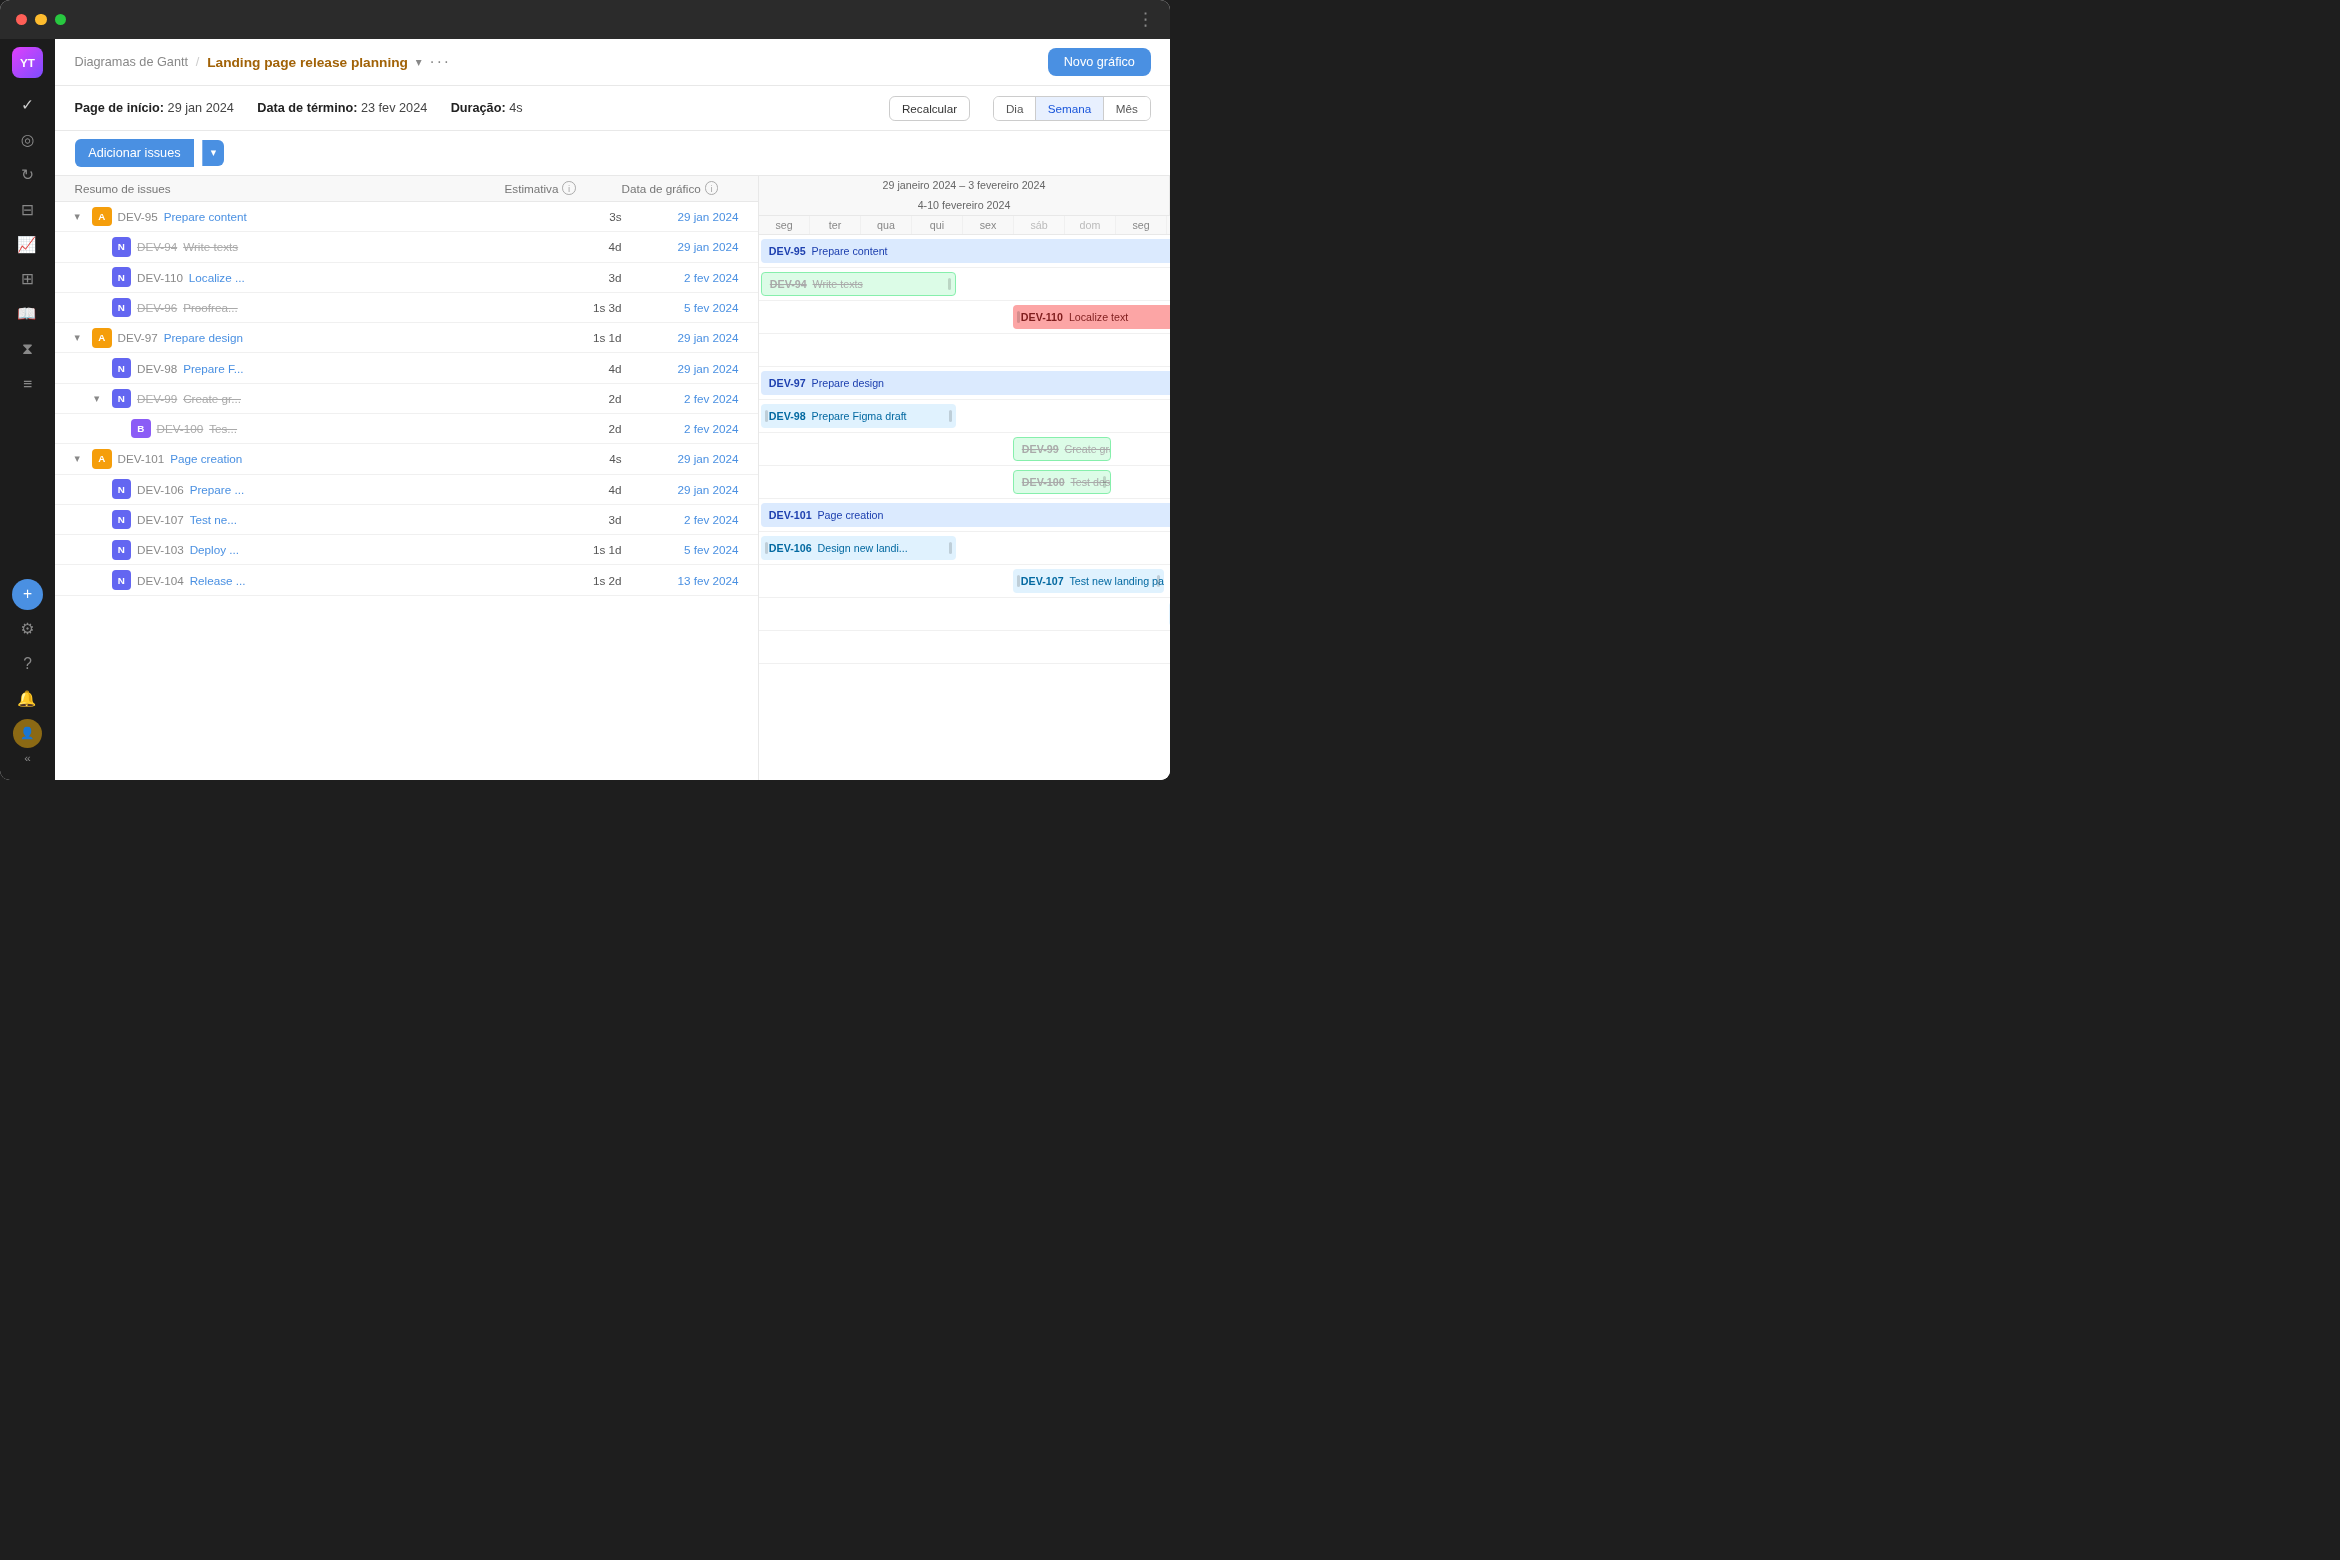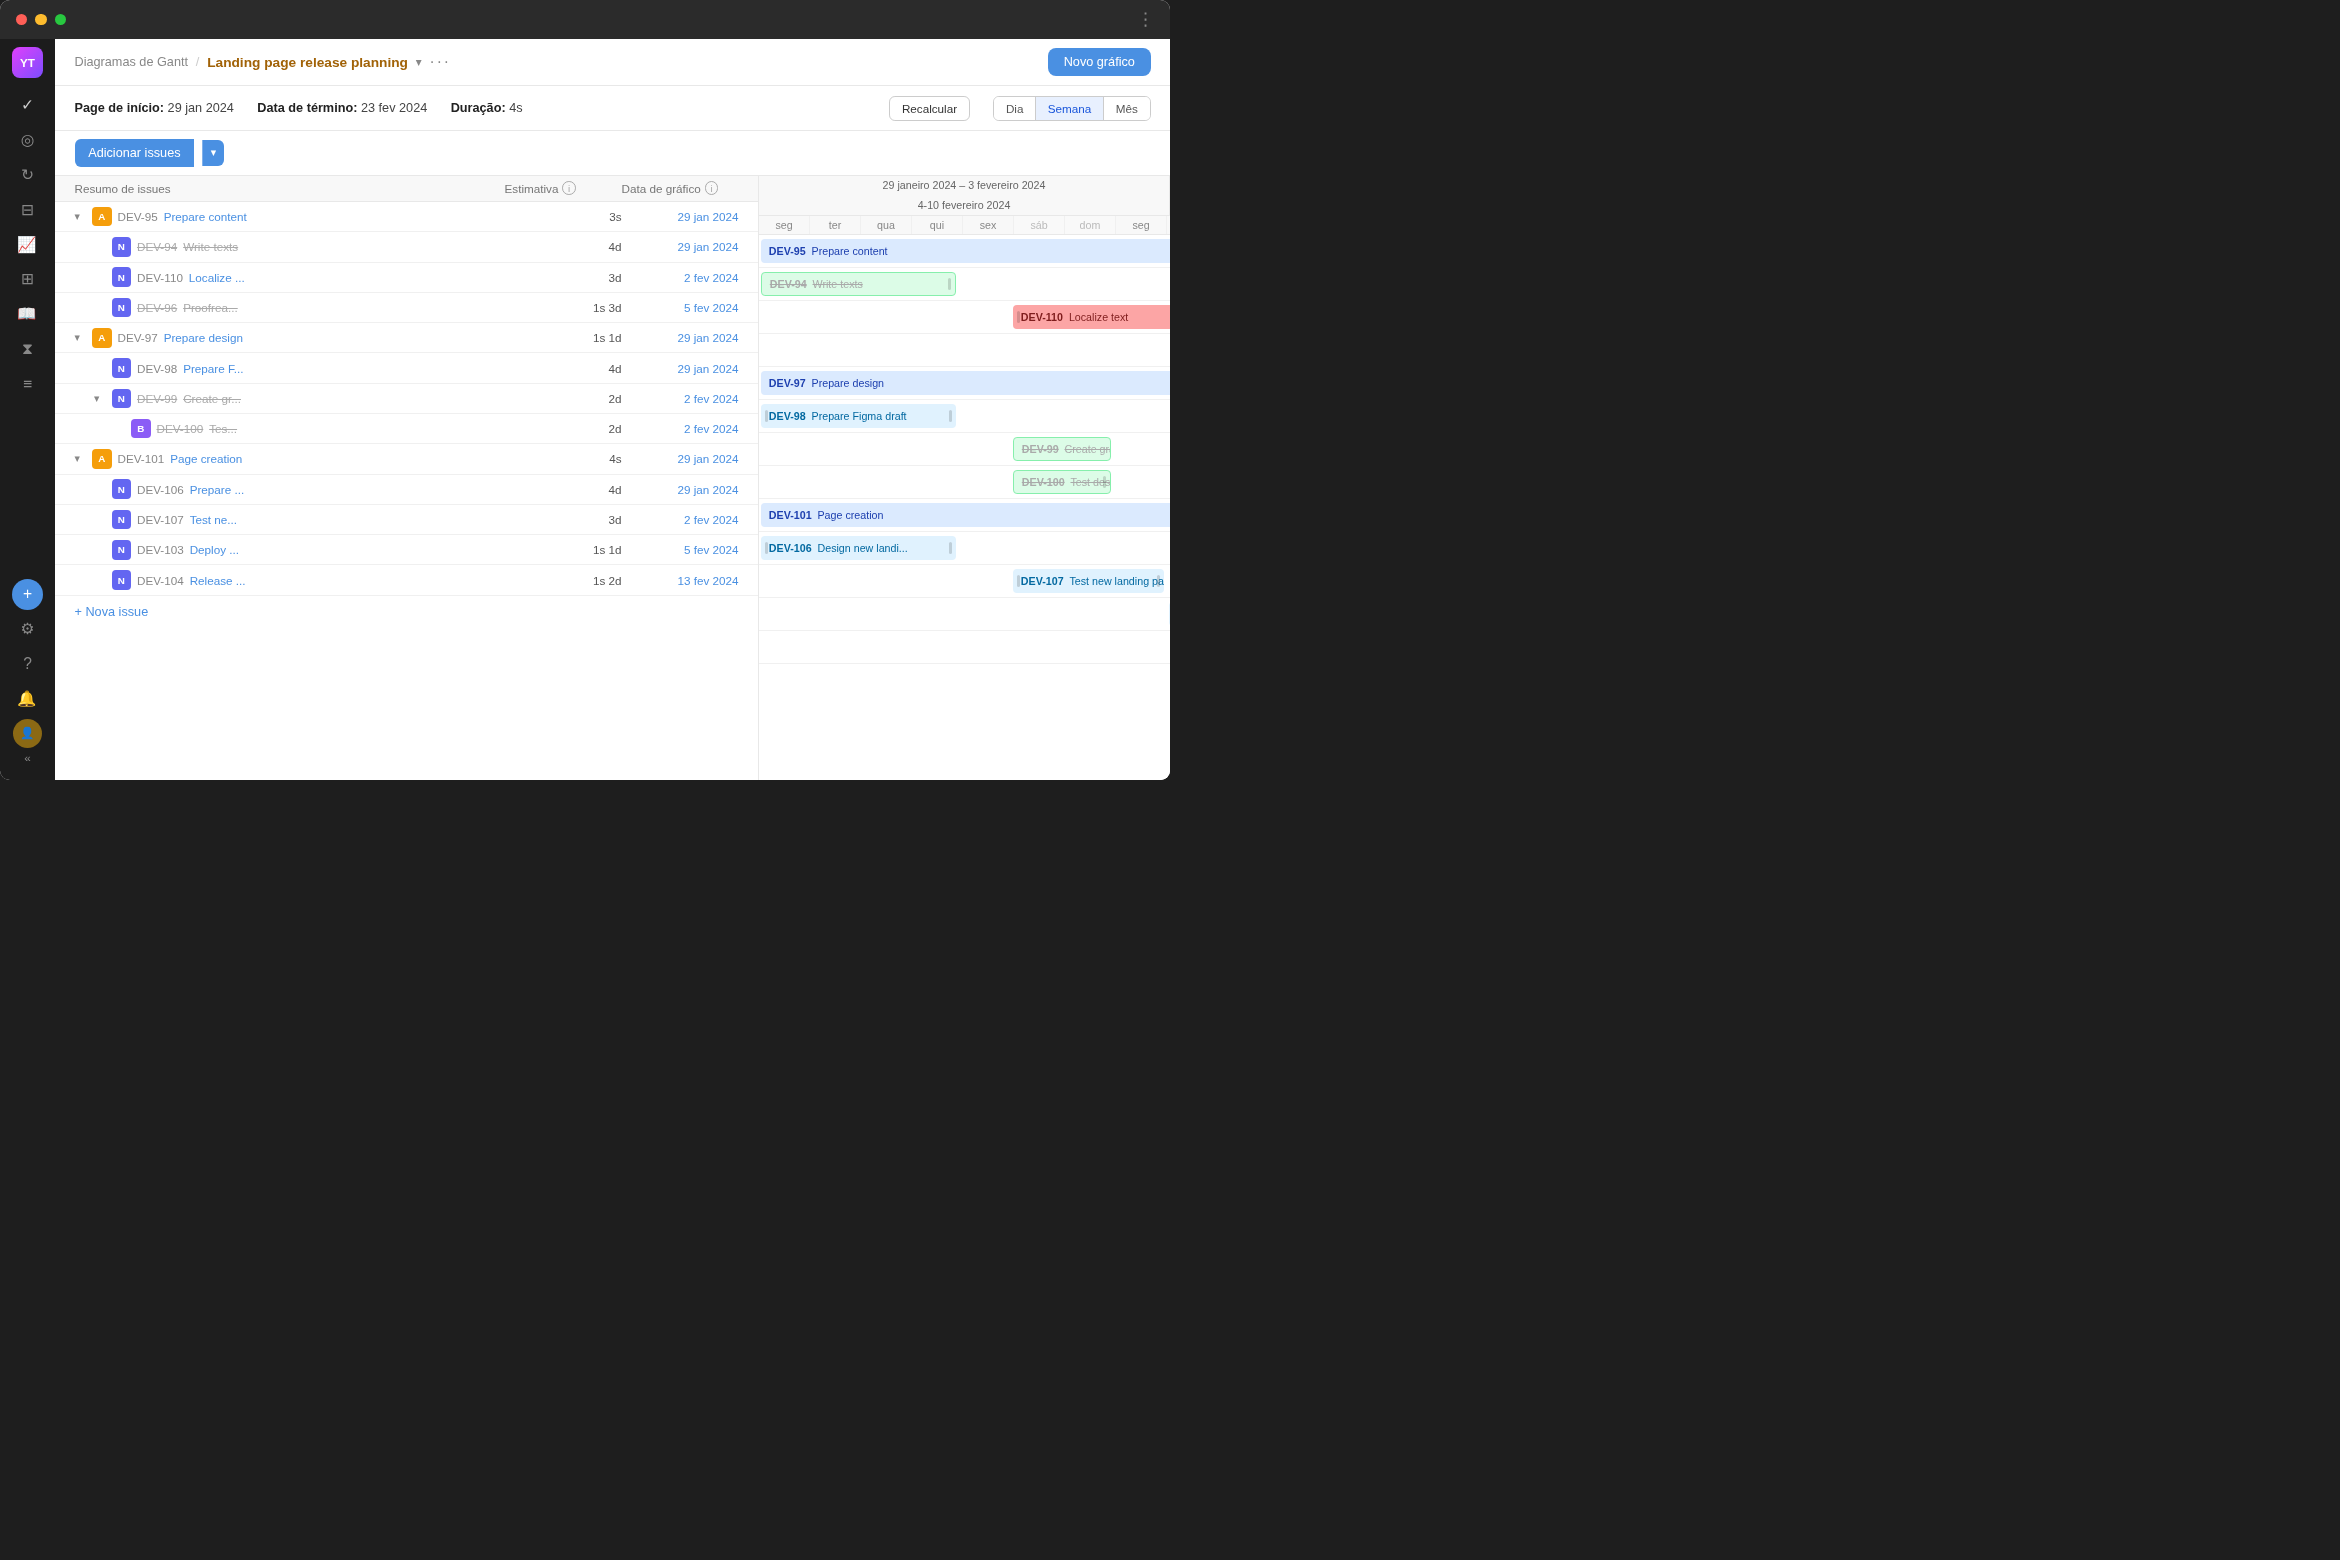--- a/index.html
+++ b/index.html
@@ -623,21 +623,20 @@
                 <span class="expand-btn"> </span>
                 <span class="avatar-badge avatar-n">N</span>
                 <span class="issue-id">DEV-104</span>
                 <span class="issue-title-link">Release ...</span>
               </div>
               <div class="issue-est">1s 2d</div>
               <div class="issue-date">13 fev 2024</div>
             </div>
           </div>
 
-          <div class="nova-issue">+ Nova issue</div>
         </div>
 
         <div class="gantt-chart">
           <div class="gantt-header">
             <div class="gantt-periods">
               <div class="gantt-period" style="flex:6;border-right:1px solid #e8e8e8;">29 janeiro 2024 – 3 fevereiro 2024</div>
               <div class="gantt-period" style="flex:7;">4-10 fevereiro 2024</div>
             </div>
             <div class="gantt-days">
               <div class="gantt-day">seg</div>

